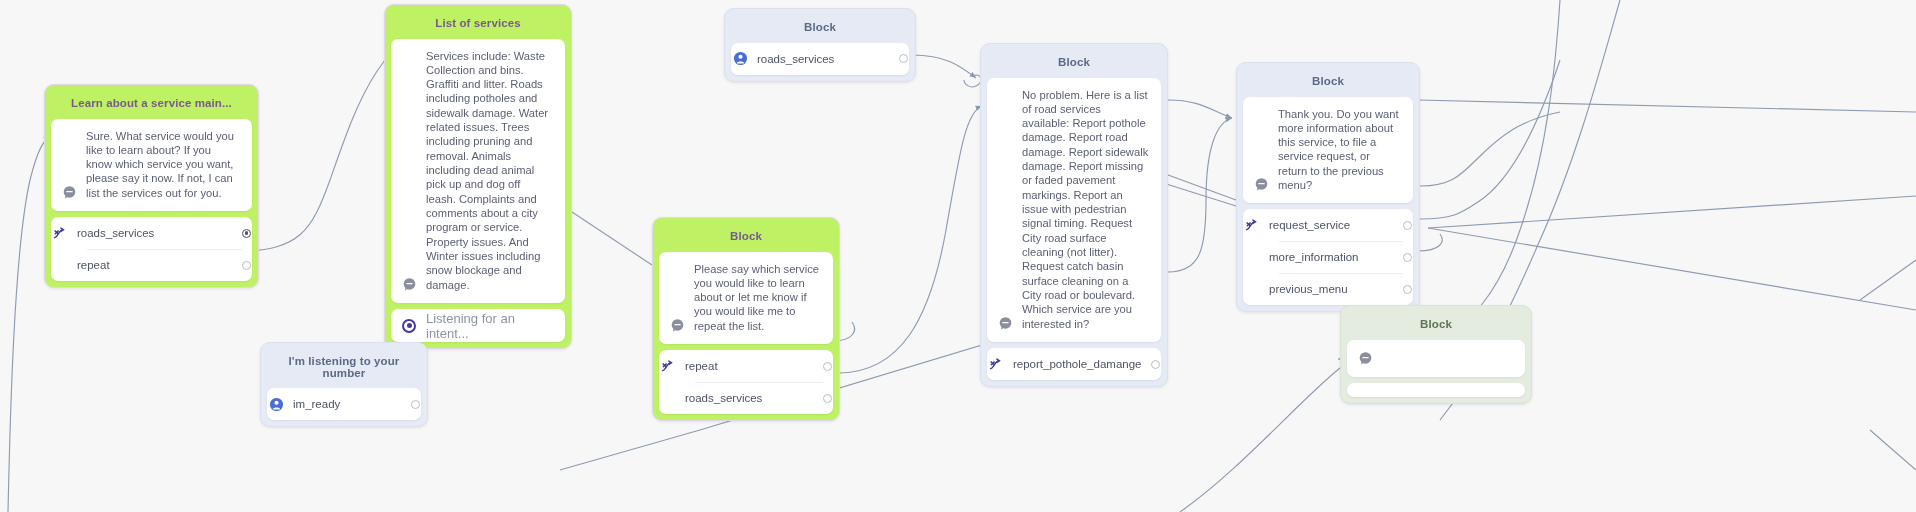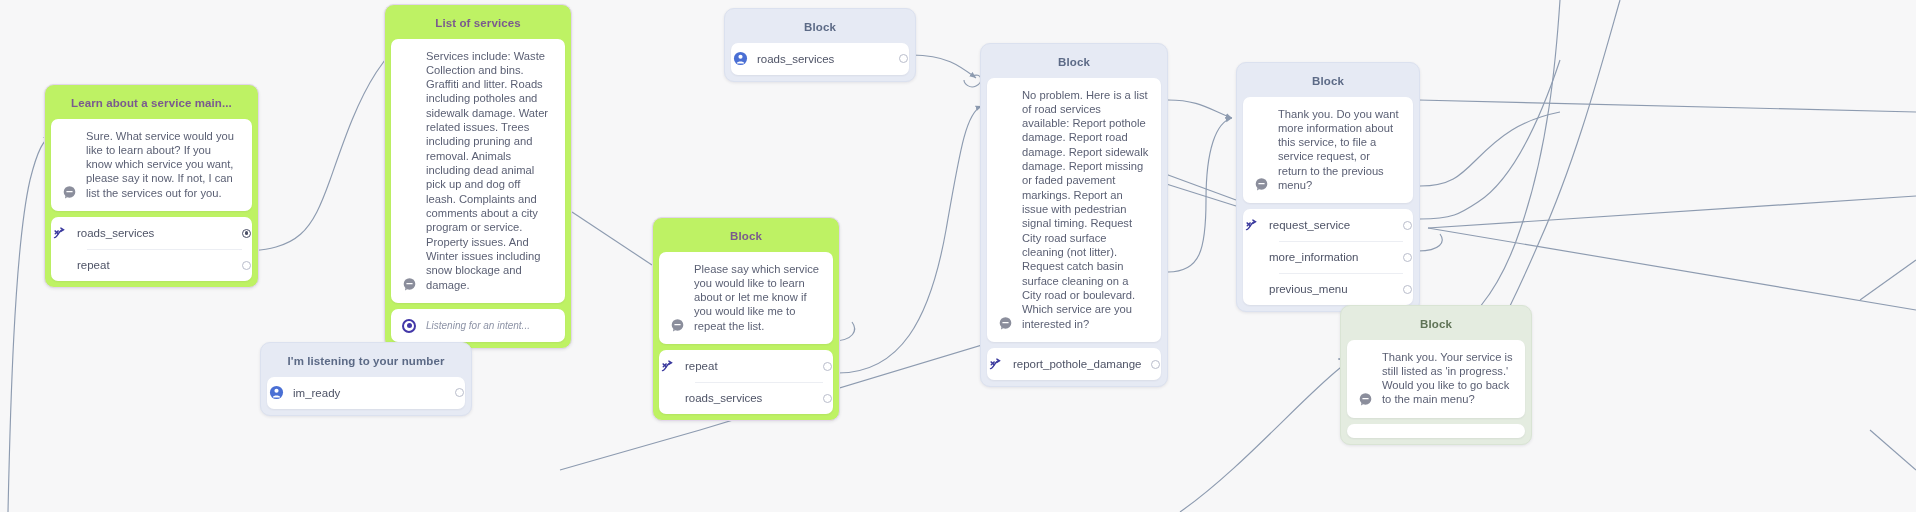--- a/index.html
+++ b/index.html
@@ -144,23 +144,22 @@
   }
   .listen-dot::after {
     content: "";
     position: absolute;
     left: 2.5px; top: 2.5px;
     width: 5px; height: 5px;
     border-radius: 50%;
     background: #4338a8;
   }
   .listen-label {
-    font-size: 10px;
+    font-size: 13px;
     color: #8d93a6;
-    font-style: italic;
   }
 </style>
 </head>
 <body>
 
 <div id="canvas">
 
   <svg id="edges" viewBox="0 0 1916 512" xmlns="http://www.w3.org/2000/svg">
     <defs>
       <marker id="arrow" markerWidth="7" markerHeight="7" refX="5.6" refY="3" orient="auto">
@@ -280,21 +279,21 @@
               <circle cx="8" cy="6.1" r="2.2" fill="#ffffff"></circle>
               <path d="M3.9 13.2 C4.6 10.6 11.4 10.6 12.1 13.2 Z" fill="#ffffff"></path>
             </svg>
         </span>
         <span class="row-label">roads_services</span>
         <span class="port"></span>
       </div>
     </div>
   </div>
 
-  <div class="node blue" style="left:260px; top:342px; width:212px;">
+  <div class="node blue" style="left:260px; top:342px; width:168px;">
     <div class="node-title">I'm listening to your number</div>
     <div class="panel">
       <div class="row">
         <span class="row-icon">
           <svg viewBox="0 0 16 16" width="15" height="15">
               <circle cx="8" cy="8" r="7" fill="#4a6fd4"></circle>
               <circle cx="8" cy="6.1" r="2.2" fill="#ffffff"></circle>
               <path d="M3.9 13.2 C4.6 10.6 11.4 10.6 12.1 13.2 Z" fill="#ffffff"></path>
             </svg>
         </span>
@@ -413,19 +412,18 @@
     <div class="node-title">Block</div>
     <div class="panel">
       <div class="msg">
         <span class="msg-icon">
           <svg viewBox="0 0 16 16" width="15" height="15">
               <circle cx="8" cy="7.4" r="6.2" fill="#8b8e9c"></circle>
               <path d="M3.6 11.8 L3.2 14.4 L6.2 12.6 Z" fill="#8b8e9c"></path>
               <rect x="4.6" y="6.5" width="6.8" height="1.3" rx="0.6" fill="#ffffff"></rect>
             </svg>
         </span>
-        <span class="msg-text">Thank you. Your service is still listed as 'in progress.' Would you like to go back to the main menu?</span>
       </div>
     </div>
     <div class="panel" style="height:14px;"></div>
   </div>
 
 </div>
 
 </body></html>

